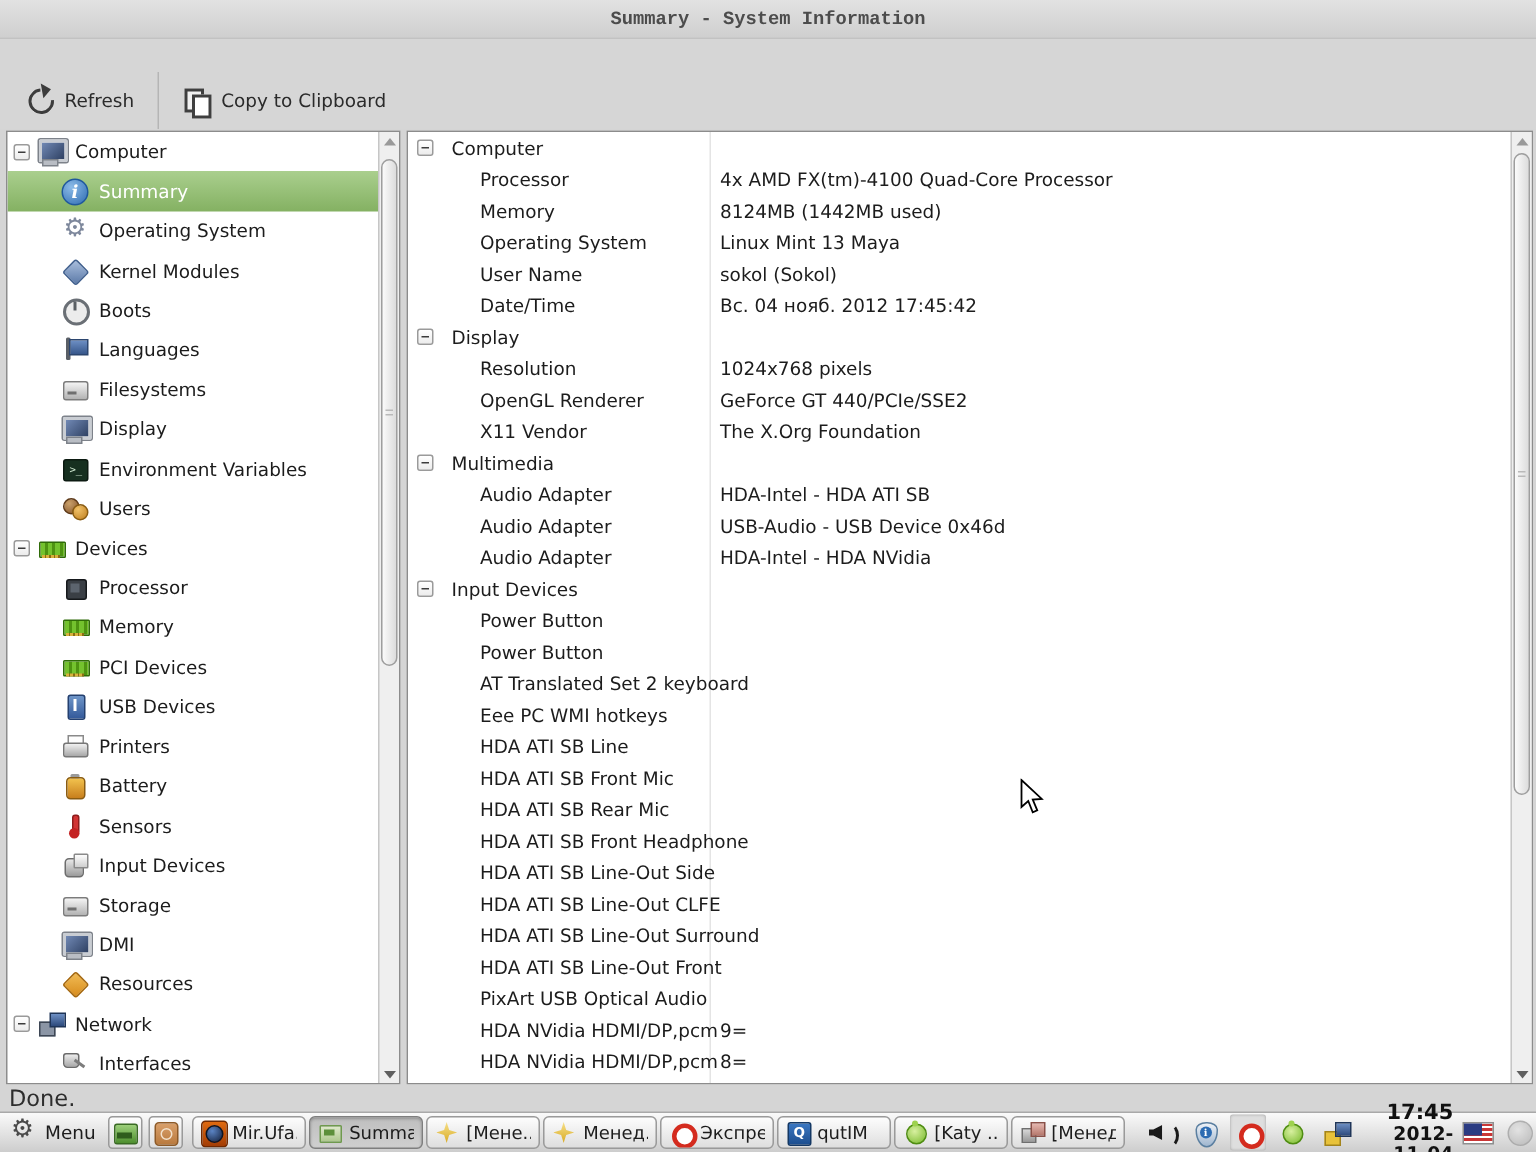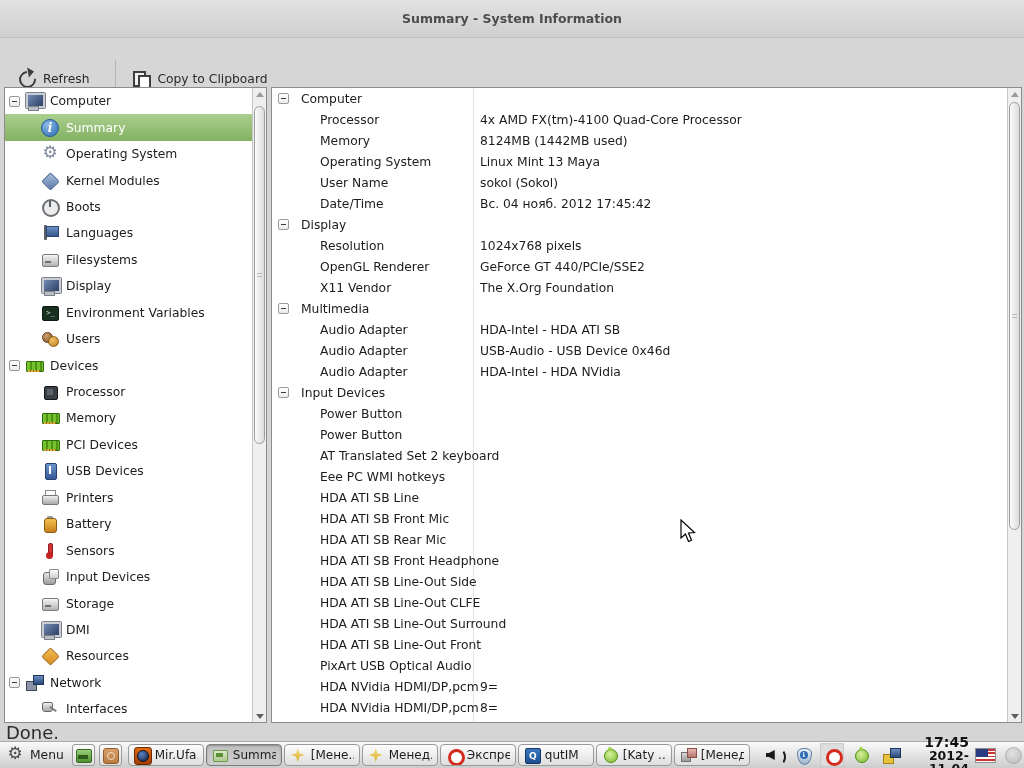--- a/index.html
+++ b/index.html
@@ -1,41 +1,41 @@
 <!DOCTYPE html>
 <html><head>
 <meta charset="utf-8">
 <style>
   * { margin:0; padding:0; box-sizing:border-box; }
   html,body { width:1024px; height:768px; overflow:hidden; }
   body { font-family:"DejaVu Sans", sans-serif; font-size:12.3px; color:#1c1c1c;
          background:#d5d5d5; position:relative; }
 
   
-  .titlebar { height:38px; background:linear-gradient(#e2e2e2,#cfcfcf);
+  .titlebar { height:26px; background:linear-gradient(#e2e2e2,#cfcfcf);
     display:flex; align-items:center; position:relative;
-    border-bottom:1px solid #c2c2c2; }
+    border-bottom:1px solid #c2c2c2;font-family:Liberation Mono, monospace; }
   .title { position:absolute; left:0; right:0; text-align:center;
     font-weight:bold; color:#4c4c4c; font-size:12.5px; }
   .winctrls { position:absolute; right:8px; top:0; height:100%;
     display:flex; align-items:center; gap:14px; }
   .winctrl { color:#787878; font-weight:bold; font-size:13px; cursor:default;
     width:14px; text-align:center; }
 
   .menubar { height:22px; display:flex; align-items:center; padding-left:4px;
     background:#d6d6d6; }
   .menuitem { display:inline-block; padding:2px 9px; color:#2c2c2c; }
   .menuitem::first-letter { text-decoration:underline; }
 
   .toolbar { height:38px; display:flex; padding-left:8px;
     background:#d6d6d6; }
   .tbtn { display:flex; align-items:center; gap:7px; padding:5px 10px;
     border-radius:3px; color:#2b2b2b; }
   .tbtn.sep-before { border-left:1px solid #b5b5b5; border-radius:0;
-    margin-left:16px; padding-left:16px; }
+    margin-left:6px; padding-left:16px; }
 
   
   .content { position:absolute; top:87px; left:0; width:1024px; height:544px; }
   .pane { position:absolute; top:0; height:636px; background:#fff;
     border:1px solid #8c8c8c; display:flex; }
   .pane-side { left:4px; width:263px; }
   .pane-main { left:271px; width:751px; }
   .tree { flex:1 1 auto; overflow:hidden; position:relative; }
 
   
@@ -76,21 +76,21 @@
 
   
   .exp { width:11px; height:11px; background:linear-gradient(#fff,#ececec);
     border:1px solid #9a9a9a; border-radius:2px; position:relative; flex:none; }
   .exp::after { content:""; position:absolute; left:2px; right:2px;
     top:4px; height:1px; background:#3c3c3c; }
   .srow .exp { margin-right:5px; }
 
   
   .statusbar { position:absolute; top:723px; left:0; width:1024px; height:18px;
-    background:#d5d5d5; font-size:18px; color:#2d2d2d; padding-left:6px;
+    background:#d5d5d5; font-size:15px; color:#2d2d2d; padding-left:6px;
     display:flex; align-items:center; }
   .taskbar { position:absolute; top:741px; left:0; width:1024px; height:27px;
     background:linear-gradient(#fafafa,#cdcdcd); border-top:1px solid #a9a9a9;
     display:flex; align-items:center; padding:0 2px; }
   .menubtn { display:flex; align-items:center; gap:6px; padding:2px 8px 2px 4px;
     color:#1c1c1c; }
   .quick { display:flex; gap:4px; margin-right:6px; }
   .qbtn { width:23px; height:22px; border:1px solid #9a9a9a; border-radius:3px;
     background:linear-gradient(#fdfdfd,#dcdcdc); display:flex;
     align-items:center; justify-content:center; }

